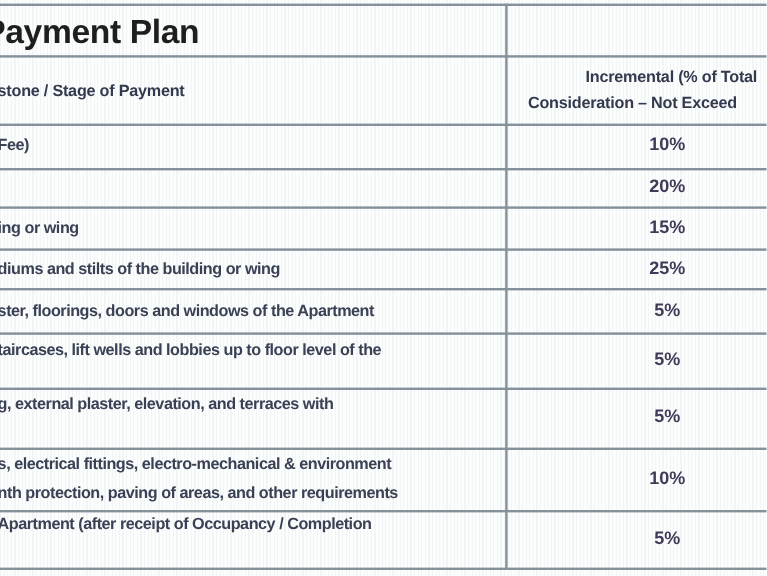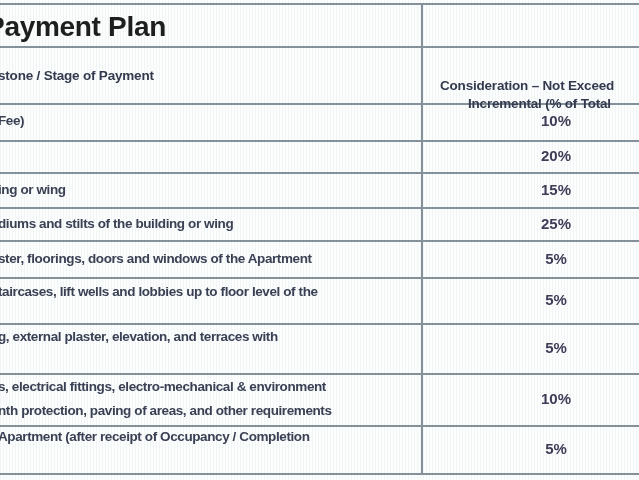--- a/index.html
+++ b/index.html
@@ -16,21 +16,21 @@
     color:#1e1e1e;white-space:nowrap;line-height:34px;letter-spacing:-0.3px;
   }
   .hdr-left{
     position:absolute;left:-2px;top:68px;font-size:13.5px;font-weight:bold;
     color:#333a4e;white-space:nowrap;letter-spacing:-0.2px;line-height:16px;
   }
   .hdr-right{
     position:absolute;font-size:13.5px;font-weight:bold;color:#333a4e;
     white-space:nowrap;letter-spacing:-0.2px;line-height:16px;
   }
-  .hdr-right.l1{left:468px;top:56px;margin-top:40px;}
+  .hdr-right.l1{left:488px;top:56px;}
   .hdr-right.l2{left:440px;top:78px;}
   .ms{
     position:absolute;left:-2px;font-size:13.5px;font-weight:bold;color:#3a4154;
     white-space:nowrap;letter-spacing:-0.4px;line-height:16px;
   }
   .pct{
     position:absolute;left:423px;width:266px;text-align:center;
     font-size:15px;font-weight:bold;color:#403c58;line-height:18px;letter-spacing:0;
   }
 </style>

